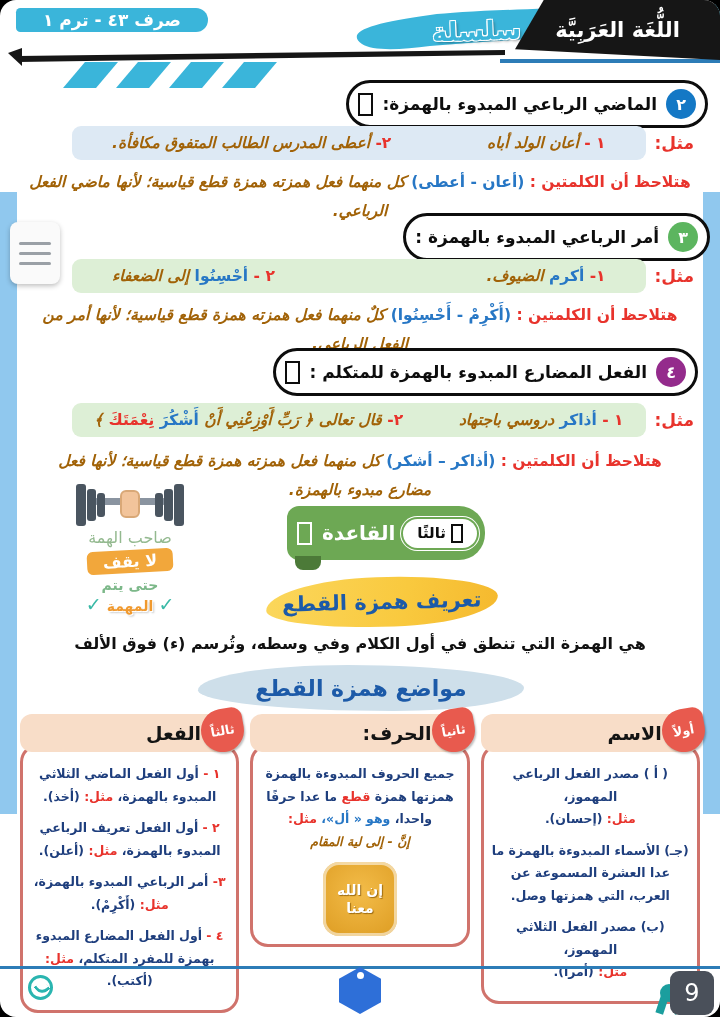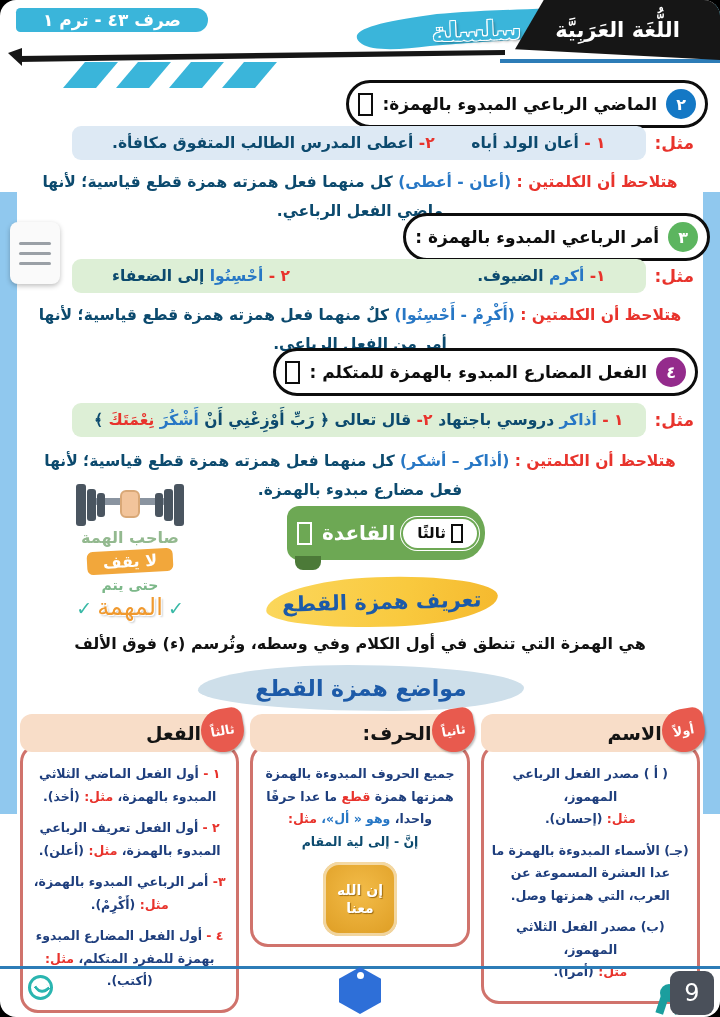--- a/index.html
+++ b/index.html
@@ -32,36 +32,36 @@
   .circle.c-blue{background:#1478c5;} .circle.c-green{background:#5cb55f;} .circle.c-purple{background:#942b8c;}
   .pill-title{font-weight:bold;font-size:17px;color:#0d0d0d;}
   .tofu{display:inline-block;width:11px;height:19px;border:2px solid #0d0d0d;vertical-align:middle;}
   .tofu.light{border-color:#fff;}
   
   .row{position:absolute;left:72px;right:26px;display:flex;align-items:center;gap:9px;}
   .mithl{color:#e8332c;font-weight:bold;font-size:17px;flex:0 0 auto;}
   .ex-box{flex:1;border-radius:9px;padding:8px 40px;display:flex;justify-content:space-between;
         font-weight:bold;font-size:15.5px;color:#111;}
   .ex-box.bg-blue{background:#dde9f4;} .ex-box.bg-green{background:#ddefd6;}
-  .num,.red{color:#e8332c;} .blue{color:#2777c5;} .dark{color:#0c4a6e;}
+  .num,.red{color:#e8332c;} .blue{color:#2777c5;} .dark{color:#a16207;font-style:italic;}
   
   .note{position:absolute;left:26px;right:26px;margin:0;text-align:center;font-weight:bold;
         font-size:15.5px;line-height:1.85;color:#111;}
   
   .sticker{position:absolute;top:482px;left:56px;width:148px;text-align:center;}
   .db{position:relative;width:112px;height:46px;margin:0 auto;}
   .db .bar{position:absolute;left:20px;right:20px;top:16px;height:7px;background:#8a94a0;border-radius:3px;}
   .db .p{position:absolute;background:#4a5560;border-radius:3px;top:50%;transform:translateY(-50%);}
   .db .fist{position:absolute;left:50%;top:8px;width:20px;height:28px;transform:translateX(-50%);
         background:#f2c49b;border:2px solid #d9a877;border-radius:6px;box-sizing:border-box;}
-  .stk1{color:#93b98f;font-weight:bold;font-size:16px;text-shadow:1px 1px 0 #fff;}
+  .stk1{color:#93b98f;font-weight:normal;font-size:16px;text-shadow:1px 1px 0 #fff;}
   .stk2{display:inline-block;background:#f2a73b;color:#fff;font-weight:bold;font-size:16px;
         padding:2px 16px;border-radius:6px;transform:rotate(-3deg);margin-top:3px;}
   .stk3{color:#7cb889;font-weight:bold;font-size:14px;margin-top:4px;}
-  .stk4{color:#f0992e;font-weight:normal;font-size:24px;text-shadow:1px 1px 0 #fff,2px 2px 2px rgba(0,0,0,.2);}
+  .stk4{color:#f0992e;font-weight:bold;font-size:14px;text-shadow:1px 1px 0 #fff,2px 2px 2px rgba(0,0,0,.2);}
   .chk{color:#39b9a6;font-size:19px;font-weight:bold;}
   
   .ribbon{position:absolute;top:506px;left:287px;width:198px;height:54px;background:#6da854;
         border-radius:12px 26px 26px 12px;display:flex;align-items:center;justify-content:center;gap:10px;}
   .ribbon:after{content:"";position:absolute;left:8px;bottom:-10px;width:26px;height:14px;background:#4c7a38;
         border-radius:0 0 8px 8px;}
   .ribbon-pill{background:#fff;border-radius:16px;padding:3px 12px;font-weight:bold;font-size:15px;
         color:#0d0d0d;display:flex;align-items:center;gap:5px;box-shadow:0 0 0 2px #fff,0 0 0 4px #6da854,0 0 0 5px #fff;}
   .ribbon-label{color:#fff;font-weight:bold;font-size:20px;}
   

